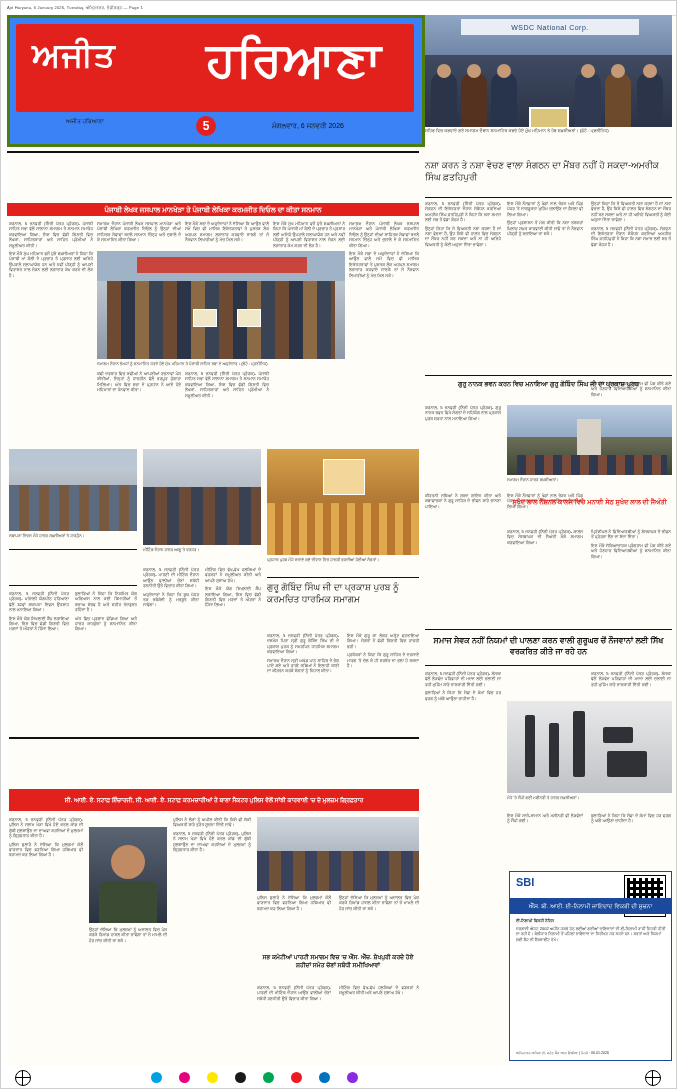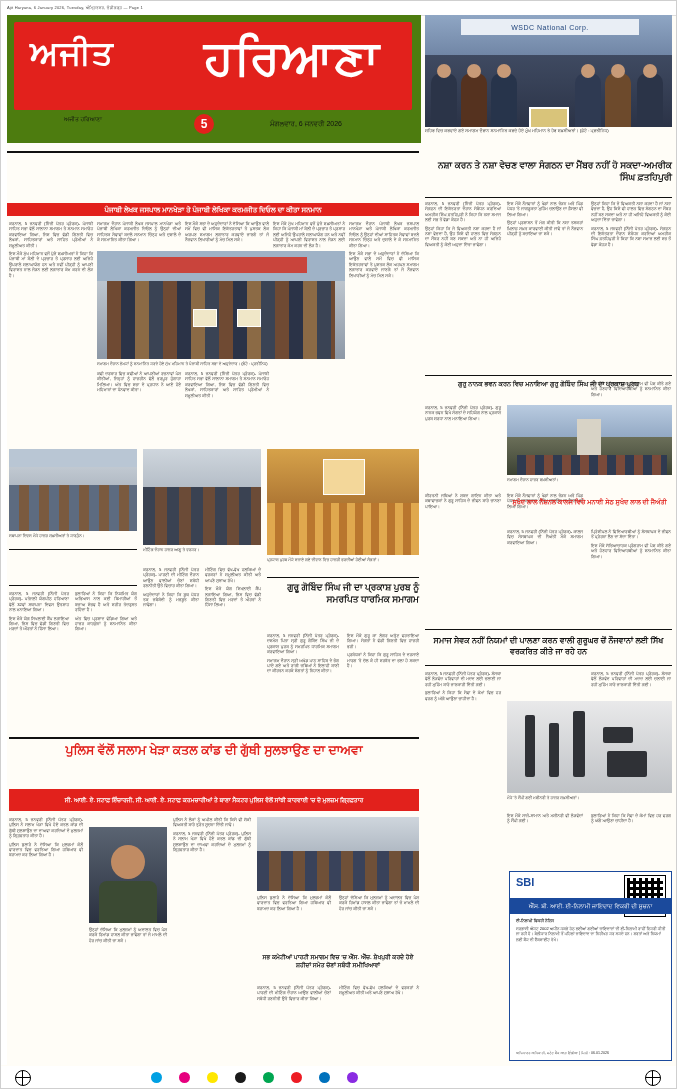--- a/index.html
+++ b/index.html
@@ -4,21 +4,21 @@
 <style>
   html,body{margin:0;padding:0;background:#b9b9b9;}
   body{font-family:"Liberation Sans",sans-serif;}
   #page{
     position:relative;width:677px;height:1089px;background:#fffdf7;overflow:hidden;
     box-sizing:border-box;border:1px solid #cfcfcf;
   }
   .topstrip{position:absolute;top:0;left:0;width:677px;height:14px;background:#ffffff;border-bottom:1px solid #ddd;}
   .topstrip .tiny{font-size:4px;color:#444;padding:4px 0 0 6px;letter-spacing:.2px;white-space:nowrap;}
   
-  .masthead{position:absolute;top:14px;left:6px;width:412px;height:126px;background:#4d7c0f;border:1px solid #4d7c0f;}
+  .masthead{position:absolute;top:14px;left:6px;width:412px;height:126px;background:#3b82f6;border:3px solid #4d7c0f;}
   .mh-red{position:absolute;top:6px;left:6px;width:398px;height:88px;background:#e2211c;border-radius:2px;}
   .mh-logo-left{position:absolute;top:18px;left:22px;color:#fff;font-size:33px;font-weight:bold;letter-spacing:1px;}
   .mh-logo-right{position:absolute;top:14px;left:196px;color:#fff;font-size:48px;font-weight:bold;letter-spacing:1px;}
   .mh-sub{position:absolute;top:100px;left:56px;font-size:6px;color:#111;}
   .mh-circle{position:absolute;top:98px;left:186px;width:20px;height:20px;border-radius:50%;background:#e2211c;color:#fff;font-size:12px;font-weight:bold;display:flex;align-items:center;justify-content:center;}
   .mh-date{position:absolute;top:104px;left:262px;font-size:7px;color:#111;}
   
   .topphoto{position:absolute;top:14px;left:424px;width:247px;height:112px;background:#4c5a72;overflow:hidden;}
   .tp-sky{position:absolute;top:0;left:0;width:247px;height:44px;background:linear-gradient(#8fa6c4,#6e83a3);}
   .tp-banner{position:absolute;top:4px;left:36px;width:178px;height:16px;background:#e9eef5;color:#21457c;font-size:7px;display:flex;align-items:center;justify-content:center;letter-spacing:.5px;}
@@ -27,21 +27,21 @@
   .tp-head{position:absolute;top:-9px;left:6px;width:14px;height:14px;border-radius:50%;background:#c79a77;}
   .tp-frame{position:absolute;top:52px;left:104px;width:36px;height:26px;background:#d9c47a;border:2px solid #fff;}
   .topcap{position:absolute;top:127px;left:424px;width:247px;font-size:4.4px;color:#222;line-height:6px;}
   .col{position:absolute;font-size:4.2px;line-height:5.4px;color:#1a1a1a;text-align:justify;}
   .col p{margin:0 0 3px 0;}
   .imgbox{position:absolute;overflow:hidden;background:#9aa3ad;}
   .cap{position:absolute;font-size:4px;line-height:5px;color:#222;}
   .kicker{position:absolute;background:#e2211c;color:#fff;font-size:7px;font-weight:bold;display:flex;align-items:center;justify-content:center;text-align:center;padding:2px 4px;box-sizing:border-box;}
   .subhead{position:absolute;font-size:6.5px;font-weight:bold;color:#111;text-align:center;line-height:9px;}
   .bigtitle{position:absolute;font-size:12.5px;font-weight:bold;color:#111;text-align:center;line-height:15px;}
-  .midtitle{position:absolute;font-size:9px;font-weight:bold;color:#111;text-align:right;line-height:12px;}
+  .midtitle{position:absolute;font-size:9px;font-weight:normal;color:#111;text-align:left;line-height:12px;}
   .hrule{position:absolute;height:1px;background:#111;}
   .thickrule{position:absolute;height:2px;background:#111;}
   
   .ph-sky{position:absolute;left:0;top:0;width:100%;height:45%;background:linear-gradient(#b9cbe0,#93a9c4);}
   .ph-ground{position:absolute;left:0;bottom:0;width:100%;height:55%;background:linear-gradient(#6b6f59,#3c4233);}
   .ph-warm{position:absolute;left:0;top:0;width:100%;height:100%;background:linear-gradient(#d6a24a,#8a4f1f);}
   .ph-room{position:absolute;left:0;top:0;width:100%;height:100%;background:linear-gradient(#cfd6dd,#8d98a6);}
   .ph-dark{position:absolute;left:0;top:0;width:100%;height:100%;background:linear-gradient(#5a6472,#2a3140);}
   .ph-mach{position:absolute;left:0;top:0;width:100%;height:100%;background:linear-gradient(#e9e9ea,#bfc2c6);}
   .mach-bar{position:absolute;background:#2f3136;border-radius:2px;}
@@ -226,32 +226,31 @@
     <p>ਇਸ ਮੌਕੇ ਯੋਗ ਸਿਖਲਾਈ ਕੈਂਪ ਲਗਾਇਆ ਗਿਆ, ਜਿਸ ਵਿਚ ਵੱਡੀ ਗਿਣਤੀ ਵਿਚ ਮਰਦਾਂ ਤੇ ਔਰਤਾਂ ਨੇ ਹਿੱਸਾ ਲਿਆ।</p>
   </div>
 
   <div class="imgbox" style="left:266px;top:448px;width:152px;height:106px;">
     <div class="ph-warm"></div>
     <div style="position:absolute;left:0;bottom:0;width:152px;height:52px;background:repeating-linear-gradient(90deg,#e0a84e 0 8px,#b9762e 8px 16px);"></div>
     <div style="position:absolute;left:56px;top:10px;width:40px;height:34px;background:#f3d79a;border:1px solid #fff;"></div>
   </div>
   <div class="cap" style="left:266px;top:556px;width:152px;">ਪ੍ਰਕਾਸ਼ ਪੁਰਬ ਮੌਕੇ ਸਜਾਏ ਗਏ ਦੀਵਾਨ ਵਿਚ ਹਾਜ਼ਰੀ ਭਰਦੀਆਂ ਹੋਈਆਂ ਸੰਗਤਾਂ।</div>
   <div class="hrule" style="left:266px;top:576px;width:152px;"></div>
-  <div class="midtitle" style="left:266px;top:580px;width:152px;">ਗੁਰੂ ਗੋਬਿੰਦ ਸਿੰਘ ਜੀ ਦਾ ਪ੍ਰਕਾਸ਼ ਪੁਰਬ ਨੂੰ ਸਮਰਪਿਤ ਧਾਰਮਿਕ ਸਮਾਗਮ</div>
+  <div class="midtitle" style="left:266px;top:580px;width:152px;">ਗੁਰੂ ਗੋਬਿੰਦ ਸਿੰਘ ਜੀ ਦਾ ਪ੍ਰਕਾਸ਼ ਪੁਰਬ ਨੂੰ ਕਰਮਚਿਤ ਧਾਰਮਿਕ ਸਮਾਗਮ</div>
   <div class="col" style="left:266px;top:632px;width:72px;height:100px;">
     <p>ਕਰਨਾਲ, 5 ਜਨਵਰੀ (ਨਿੱਜੀ ਪੱਤਰ ਪ੍ਰੇਰਕ)- ਦਸਮੇਸ਼ ਪਿਤਾ ਸ੍ਰੀ ਗੁਰੂ ਗੋਬਿੰਦ ਸਿੰਘ ਜੀ ਦੇ ਪ੍ਰਕਾਸ਼ ਪੁਰਬ ਨੂੰ ਸਮਰਪਿਤ ਧਾਰਮਿਕ ਸਮਾਗਮ ਕਰਵਾਇਆ ਗਿਆ।</p>
     <p>ਸਮਾਗਮ ਦੌਰਾਨ ਸ੍ਰੀ ਅਖੰਡ ਪਾਠ ਸਾਹਿਬ ਦੇ ਭੋਗ ਪਾਏ ਗਏ ਅਤੇ ਰਾਗੀ ਜਥਿਆਂ ਨੇ ਇਲਾਹੀ ਬਾਣੀ ਦਾ ਕੀਰਤਨ ਕਰਕੇ ਸੰਗਤਾਂ ਨੂੰ ਨਿਹਾਲ ਕੀਤਾ।</p>
   </div>
   <div class="col" style="left:346px;top:632px;width:72px;height:100px;">
     <p>ਇਸ ਮੌਕੇ ਗੁਰੂ ਕਾ ਲੰਗਰ ਅਤੁੱਟ ਵਰਤਾਇਆ ਗਿਆ। ਸੰਗਤਾਂ ਨੇ ਵੱਡੀ ਗਿਣਤੀ ਵਿਚ ਹਾਜ਼ਰੀ ਭਰੀ।</p>
     <p>ਪ੍ਰਬੰਧਕਾਂ ਨੇ ਕਿਹਾ ਕਿ ਗੁਰੂ ਸਾਹਿਬ ਦੇ ਦਰਸਾਏ ਮਾਰਗ 'ਤੇ ਚੱਲ ਕੇ ਹੀ ਸਰਬੱਤ ਦਾ ਭਲਾ ਹੋ ਸਕਦਾ ਹੈ।</p>
   </div>
 
   <div class="thickrule" style="left:8px;top:736px;width:410px;"></div>
-  <div class="bigtitle" style="left:8px;top:742px;width:410px;color:#e2211c;">ਪੁਲਿਸ ਵੱਲੋਂ ਸਲਾਮ ਖੇੜਾ ਕਤਲ ਕਾਂਡ ਦੀ ਗੁੱਥੀ ਸੁਲਝਾਉਣ ਦਾ ਦਾਅਵਾ</div>
   <div class="kicker" style="left:8px;top:788px;width:410px;height:22px;font-size:6px;line-height:8px;">ਸੀ. ਆਈ. ਏ. ਸਟਾਫ਼ ਇੰਚਾਰਜੀ, ਸੀ. ਆਈ. ਏ. ਸਟਾਫ਼ ਕਰਮਚਾਰੀਆਂ ਤੇ ਥਾਣਾ ਸੈਕਟਰ ਪੁਲਿਸ ਵੱਲੋਂ ਸਾਂਝੀ ਕਾਰਵਾਈ 'ਚ ਦੋ ਮੁਲਜ਼ਮ ਗ੍ਰਿਫ਼ਤਾਰ</div>
 
   <div class="col" style="left:8px;top:816px;width:74px;height:230px;">
     <p>ਕਰਨਾਲ, 5 ਜਨਵਰੀ (ਨਿੱਜੀ ਪੱਤਰ ਪ੍ਰੇਰਕ)- ਪੁਲਿਸ ਨੇ ਸਲਾਮ ਖੇੜਾ ਵਿਖੇ ਹੋਏ ਕਤਲ ਕਾਂਡ ਦੀ ਗੁੱਥੀ ਸੁਲਝਾਉਣ ਦਾ ਦਾਅਵਾ ਕਰਦਿਆਂ ਦੋ ਮੁਲਜ਼ਮਾਂ ਨੂੰ ਗ੍ਰਿਫ਼ਤਾਰ ਕੀਤਾ ਹੈ।</p>
     <p>ਪੁਲਿਸ ਬੁਲਾਰੇ ਨੇ ਦੱਸਿਆ ਕਿ ਮੁਲਜ਼ਮਾਂ ਕੋਲੋਂ ਵਾਰਦਾਤ ਵਿਚ ਵਰਤਿਆ ਗਿਆ ਹਥਿਆਰ ਵੀ ਬਰਾਮਦ ਕਰ ਲਿਆ ਗਿਆ ਹੈ।</p>
   </div>
   <div class="imgbox" style="left:88px;top:826px;width:78px;height:96px;">
     <div class="ph-dark"></div>
     <div style="position:absolute;left:22px;top:18px;width:34px;height:34px;border-radius:50%;background:#c08b63;"></div>
     <div style="position:absolute;left:10px;bottom:0;width:58px;height:42px;background:#3b4a33;border-radius:8px 8px 0 0;"></div>

